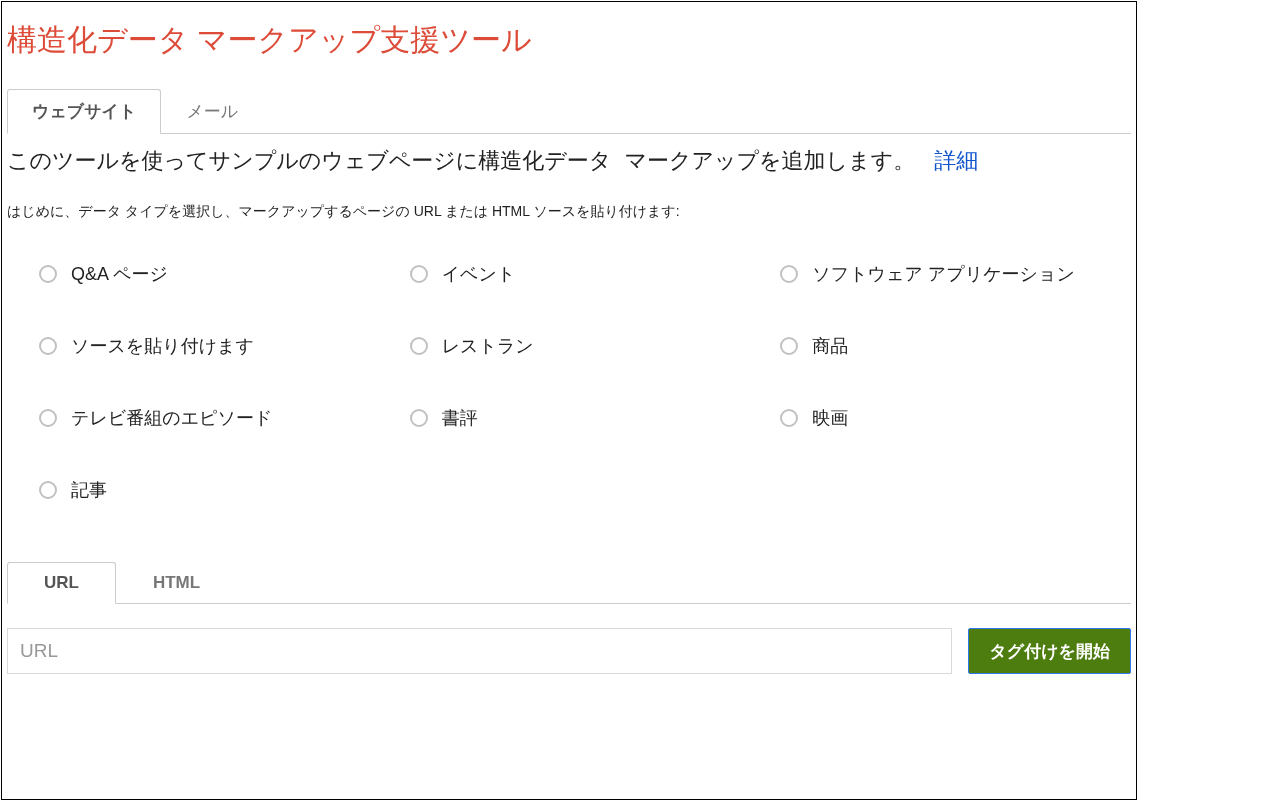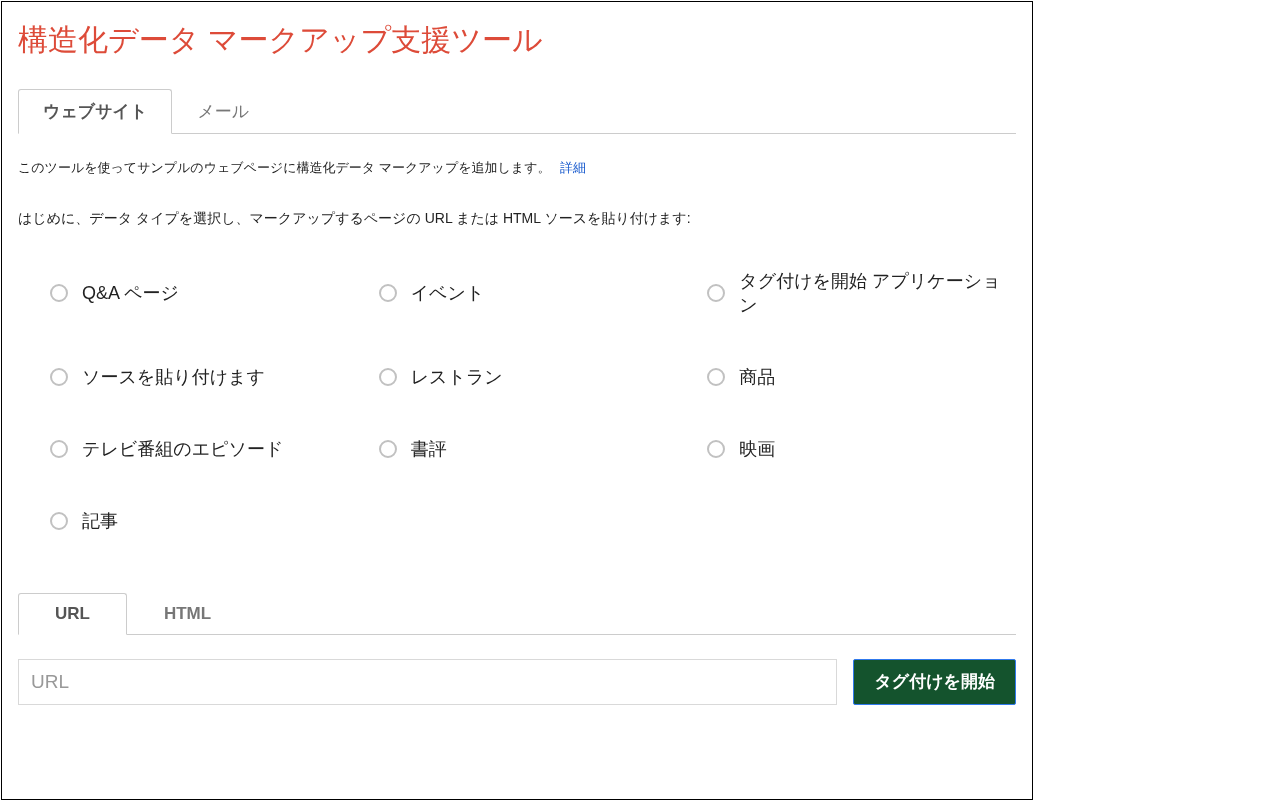--- a/index.html
+++ b/index.html
@@ -9,37 +9,37 @@
     }
     body {
       font-family: Arial, "Hiragino Kaku Gothic ProN", "ヒラギノ角ゴ ProN", Meiryo, sans-serif;
       background: #fff;
       width: 1280px;
       height: 801px;
       padding: 0;
     }
     .container {
       border: 1px solid #000;
-      width: 1032px;
+      width: 1136px;
       height: 799px;
       margin: 1px;
-      padding: 18px 16px;
+      padding: 18px 5px;
       position: relative;
     }
     .page-title {
       color: #dd4b39;
       font-size: 30px;
       font-weight: normal;
       margin-bottom: 28px;
     }
     .tabs-row {
       display: flex;
       align-items: flex-end;
       border-bottom: 1px solid #ccc;
-      margin-bottom: 24px;
+      margin-bottom: 12px;
     }
     .tab {
       padding: 10px 24px;
       font-size: 17px;
       color: #777;
       cursor: pointer;
       border: 1px solid transparent;
       border-bottom: none;
       position: relative;
     }
@@ -47,24 +47,25 @@
       color: #555;
       border: 1px solid #ccc;
       border-bottom: 1px solid #fff;
       border-top-left-radius: 3px;
       border-top-right-radius: 3px;
       margin-bottom: -1px;
       background: #fff;
       font-weight: bold;
     }
     .intro-text {
-      font-size: 13px;
+      font-size: 22px;
       color: #222;
-      margin-bottom: 30px;
+      margin-bottom: 22px;
       line-height: 1.5;
+      font-family: Liberation Mono, monospace;
     }
     .details-link {
       color: #1155cc;
       text-decoration: none;
       cursor: pointer;
       margin-left: 6px;
     }
     .instruction-text {
       font-size: 14px;
       color: #222;
@@ -132,21 +133,21 @@
       border: 1px solid #d9d9d9;
       font-size: 19px;
       padding: 0 12px;
       color: #555;
       outline: none;
     }
     .url-input::placeholder {
       color: #999;
     }
     .start-button {
-      background: #14532d;
+      background: #4d7c0f;
       border: 1px solid #3079ed;
       color: #fff;
       font-size: 17px;
       font-weight: bold;
       padding: 0 20px;
       height: 46px;
       cursor: pointer;
       border-radius: 2px;
     }
   </style>
@@ -177,21 +178,21 @@
     <label class="radio-item">
       <span class="radio-circle"></span>
       <span class="radio-label">Q&amp;A ページ</span>
     </label>
     <label class="radio-item">
       <span class="radio-circle"></span>
       <span class="radio-label">イベント</span>
     </label>
     <label class="radio-item">
       <span class="radio-circle"></span>
-      <span class="radio-label">タグ付けを開始 アプリケーション</span>
+      <span class="radio-label">ソフトウェア アプリケーション</span>
     </label>
     <label class="radio-item">
       <span class="radio-circle"></span>
       <span class="radio-label">ソースを貼り付けます</span>
     </label>
     <label class="radio-item">
       <span class="radio-circle"></span>
       <span class="radio-label">レストラン</span>
     </label>
     <label class="radio-item">

